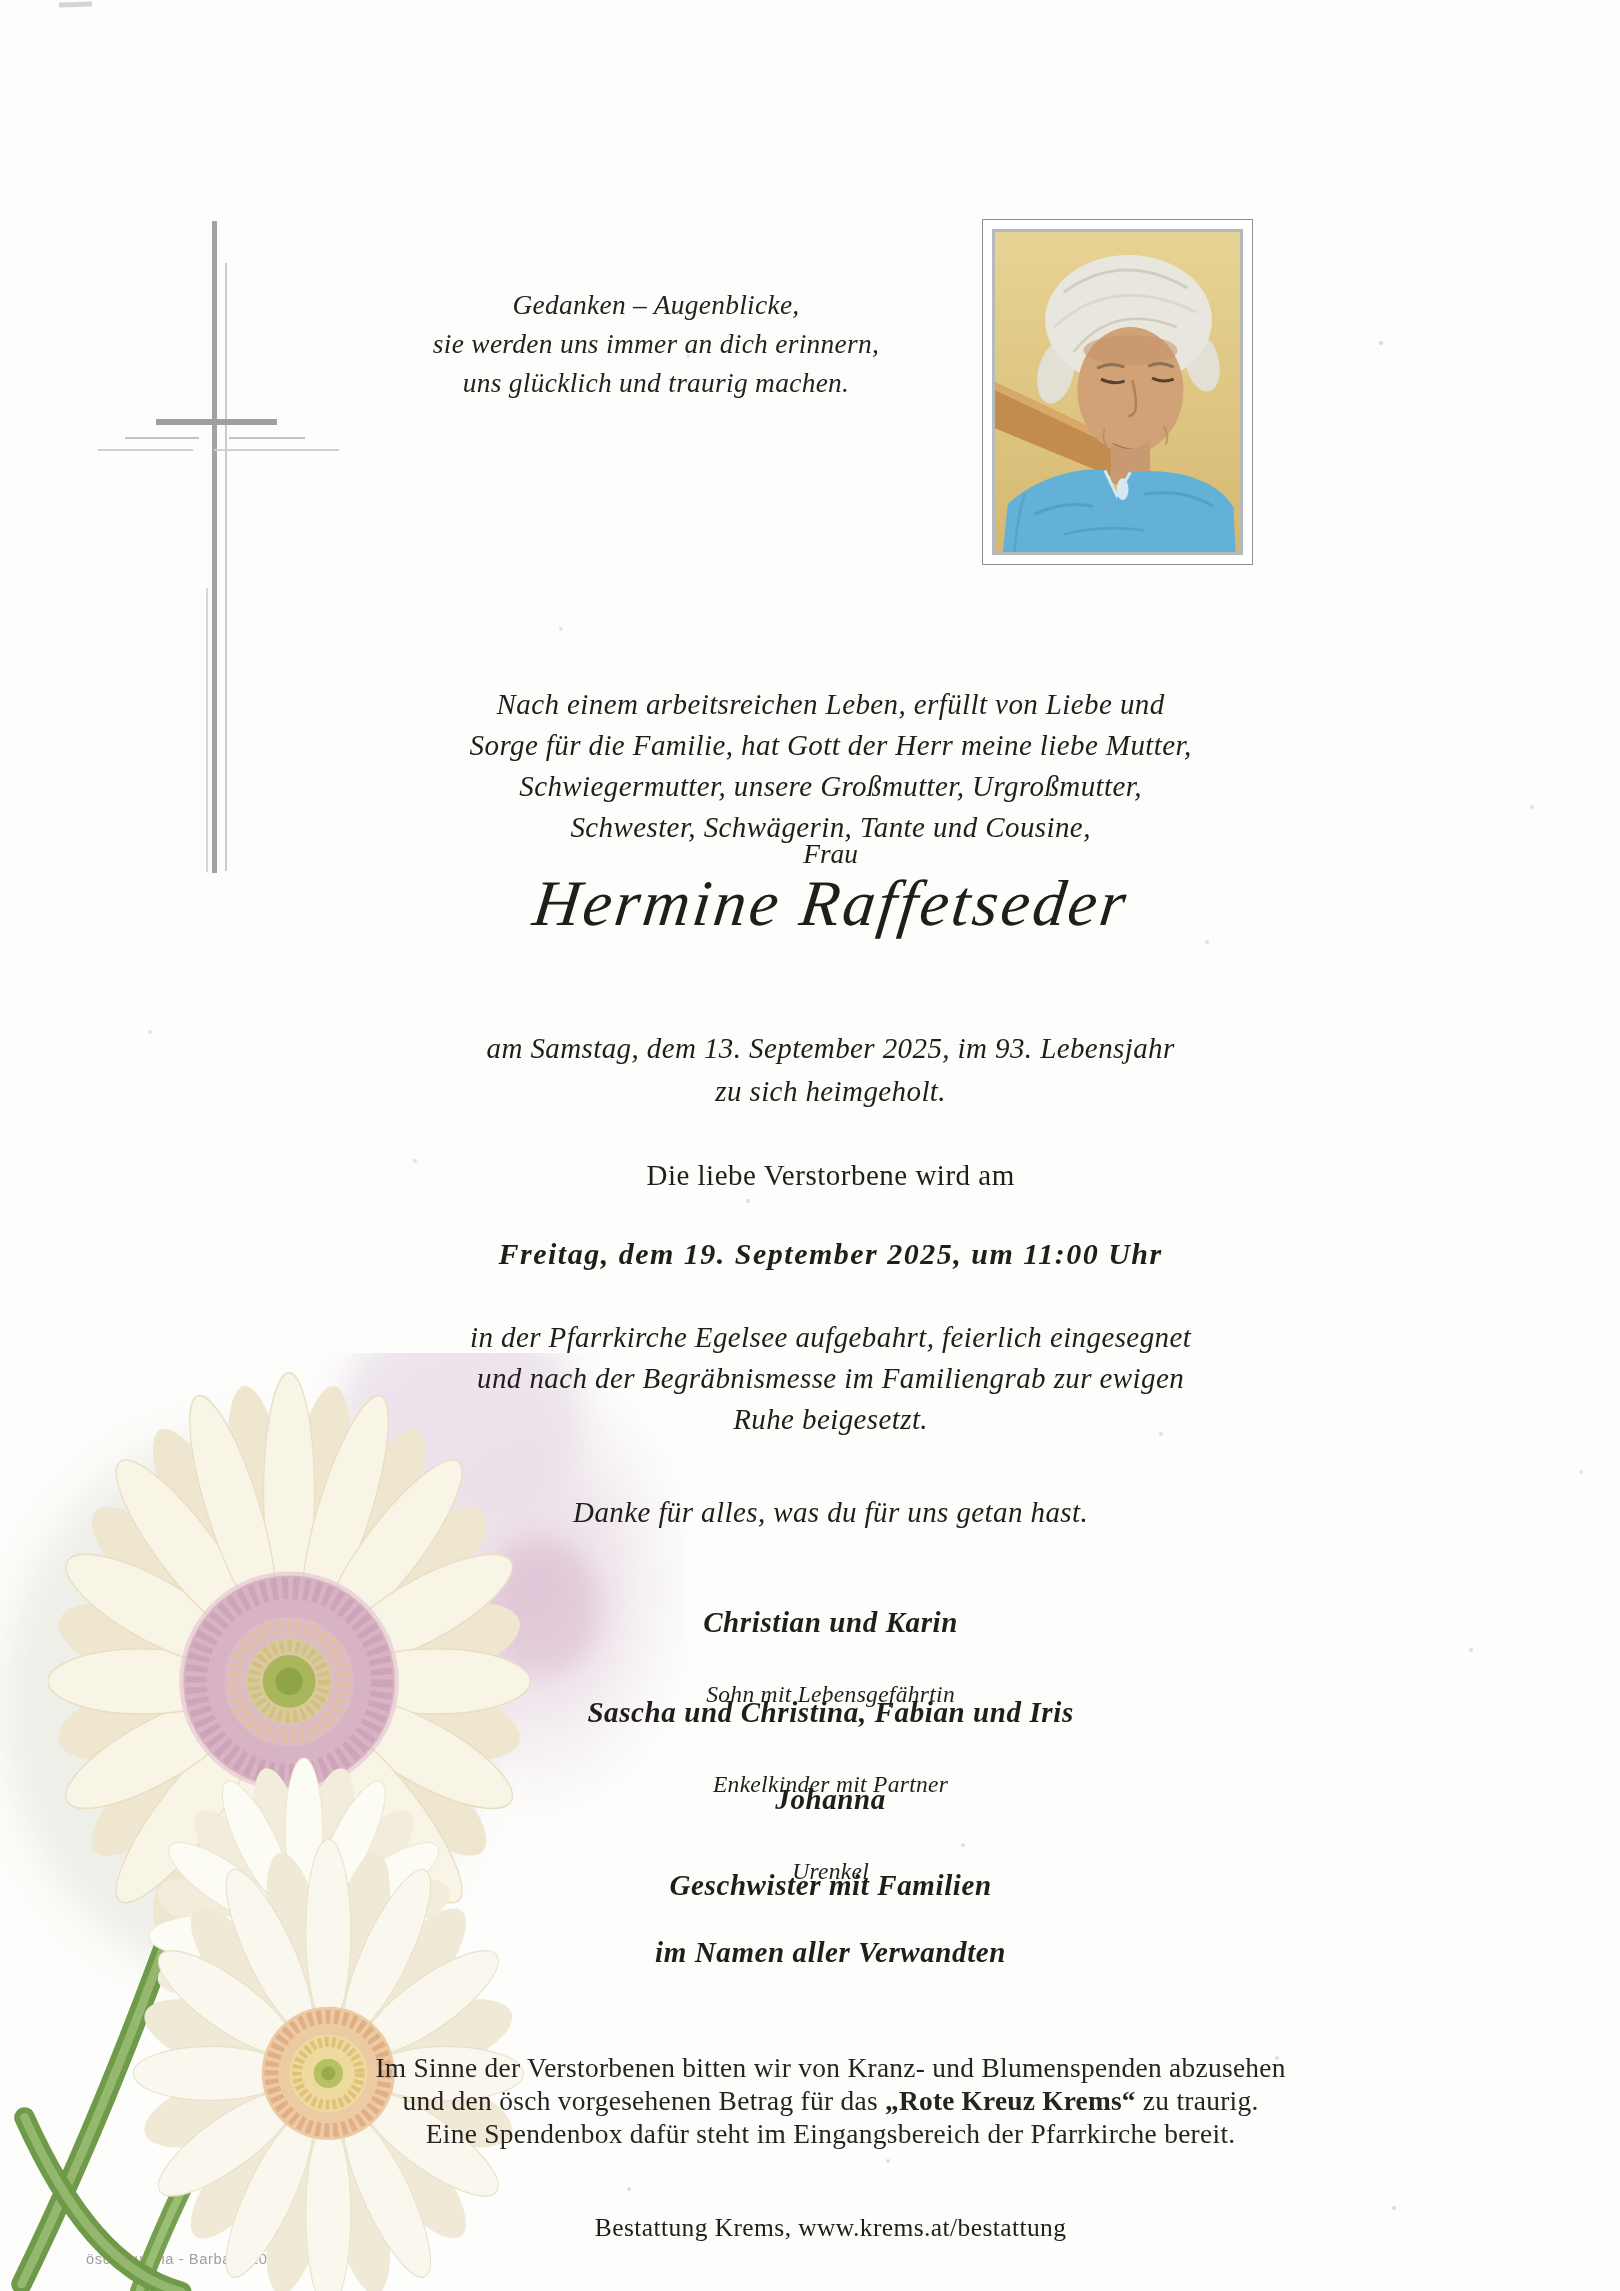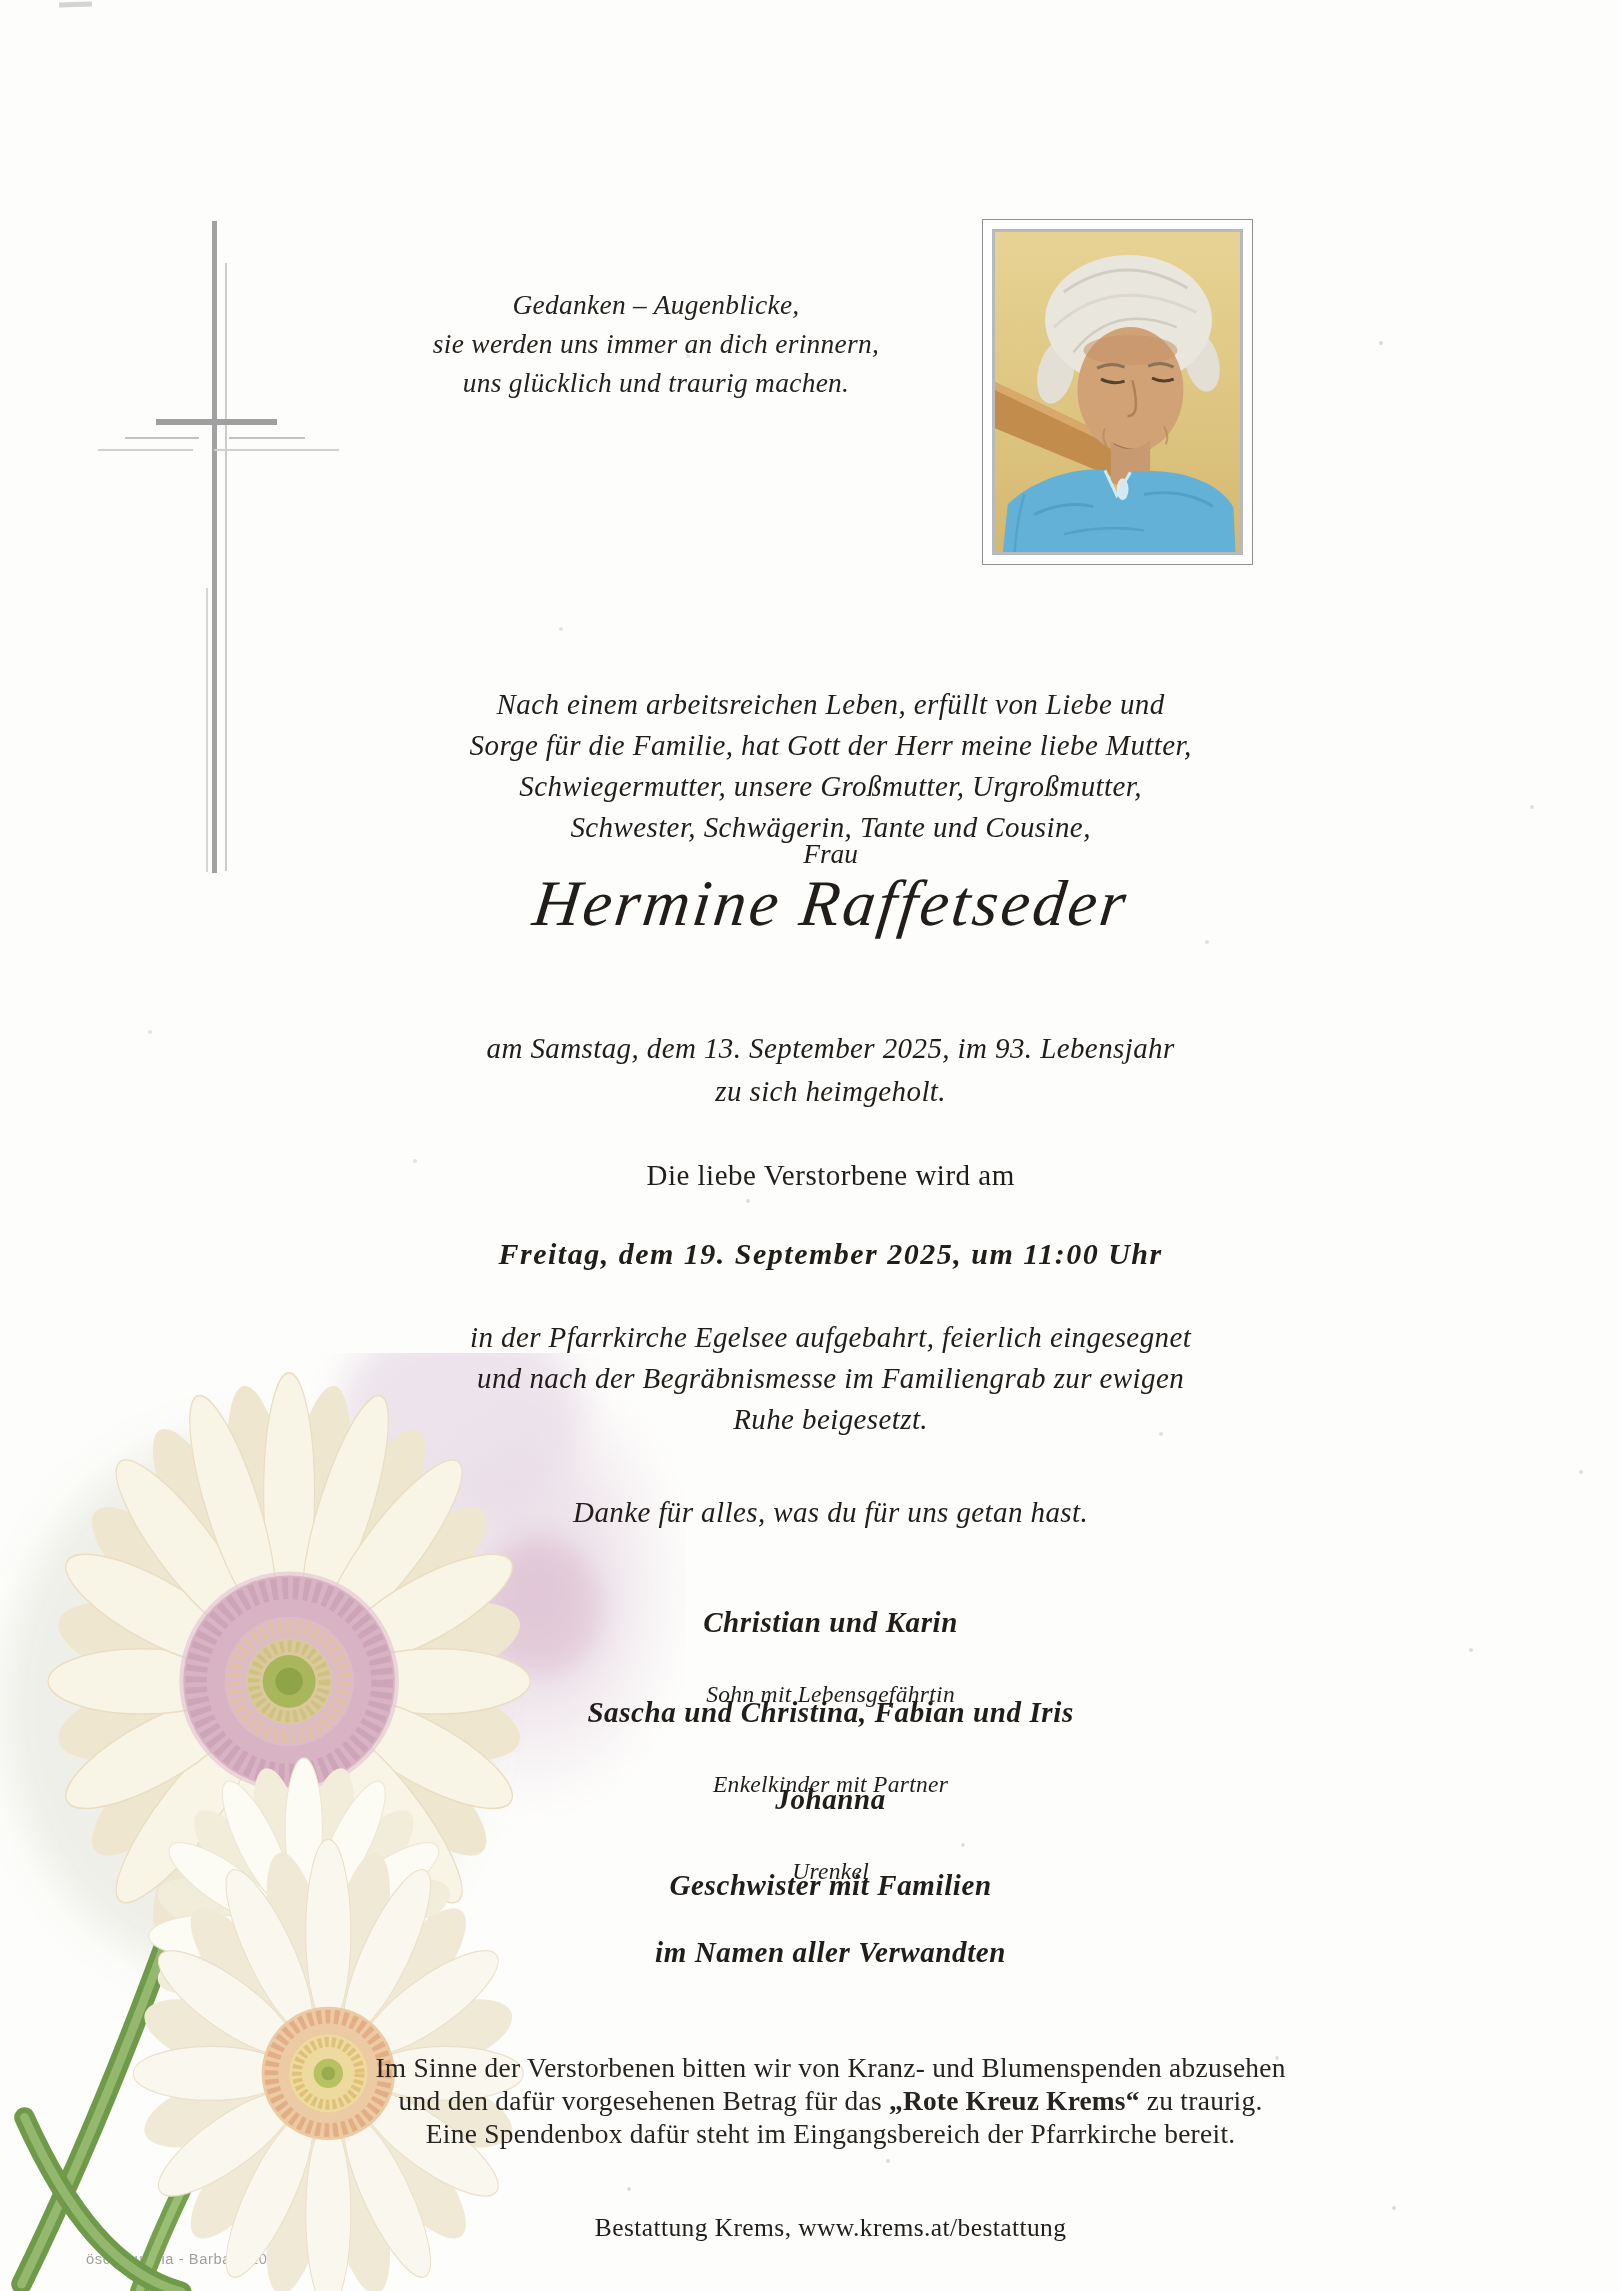--- a/index.html
+++ b/index.html
@@ -313,20 +313,20 @@
   </div>
   <div class="t m3">
     <div class="m-names">Geschwister mit Familien</div>
     
   </div>
   <div class="t m4">
     <div class="m-names">im Namen aller Verwandten</div>
     
   </div>
 
-  <div class="t donation"><div>Im Sinne der Verstorbenen bitten wir von Kranz- und Blumenspenden abzusehen</div><div><span>und den dafür vorgesehenen Betrag für das </span><b>„Rote Kreuz Krems“</b><span> zu traurig.</span></div><div>Eine Spendenbox dafür steht im Eingangsbereich der Pfarrkirche bereit.</div></div>
+  <div class="t donation"><div>Im Sinne der Verstorbenen bitten wir von Kranz- und Blumenspenden abzusehen</div><div><span>und den ösch vorgesehenen Betrag für das </span><b>„Rote Kreuz Krems“</b><span> zu traurig.</span></div><div>Eine Spendenbox dafür steht im Eingangsbereich der Pfarrkirche bereit.</div></div>
 
   <div class="t publisher">Bestattung Krems, www.krems.at/bestattung</div>
 
   <div class="speckles"></div>
   <div class="corner-mark"></div>
 </div>
 
 
 </body></html>

